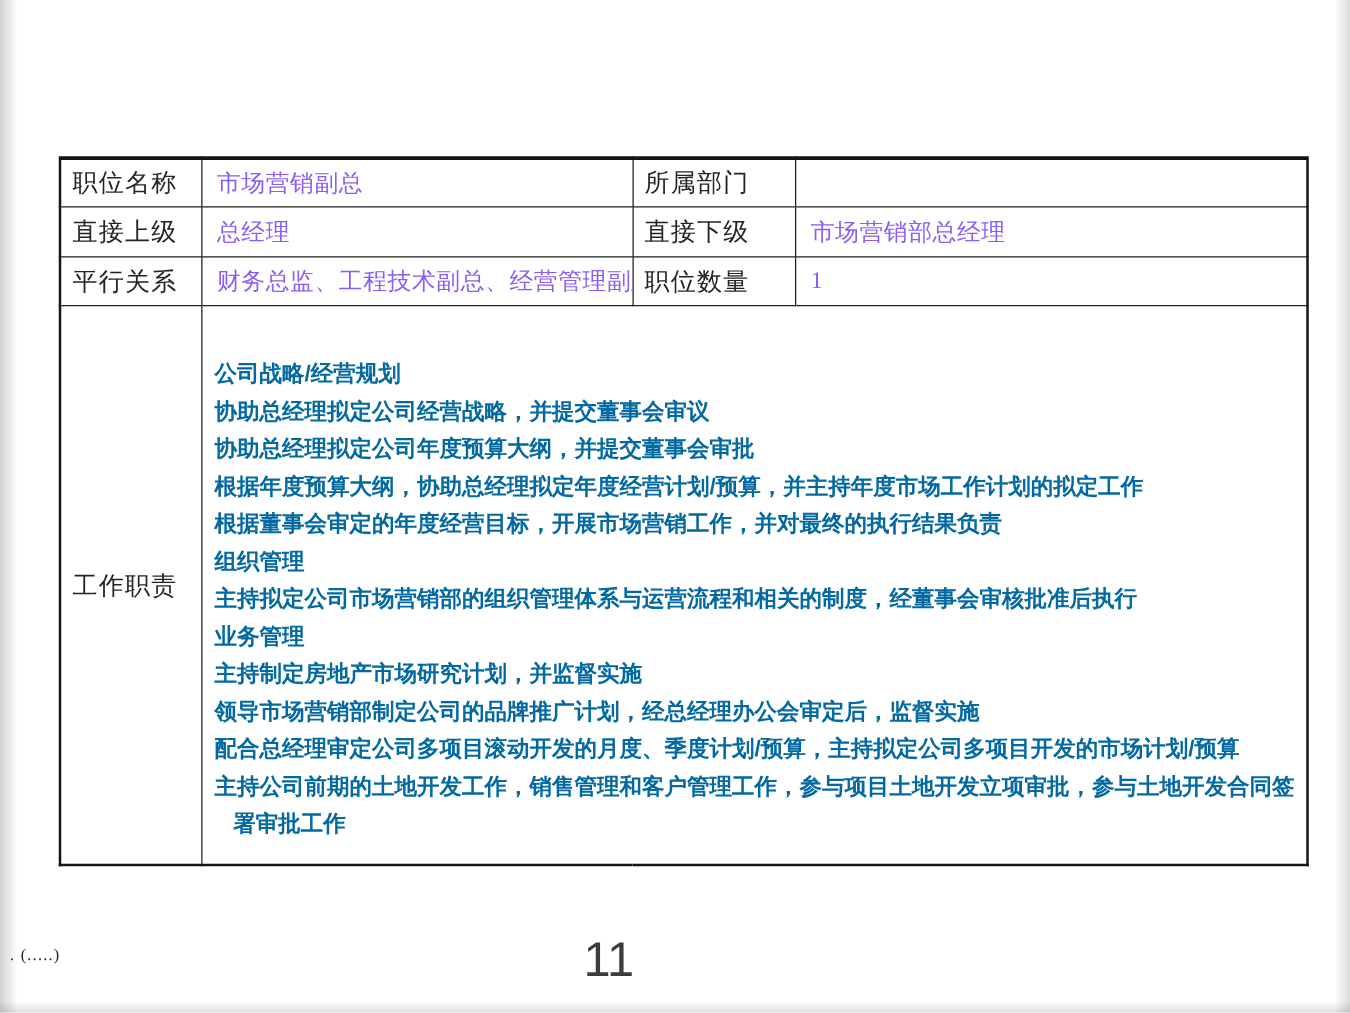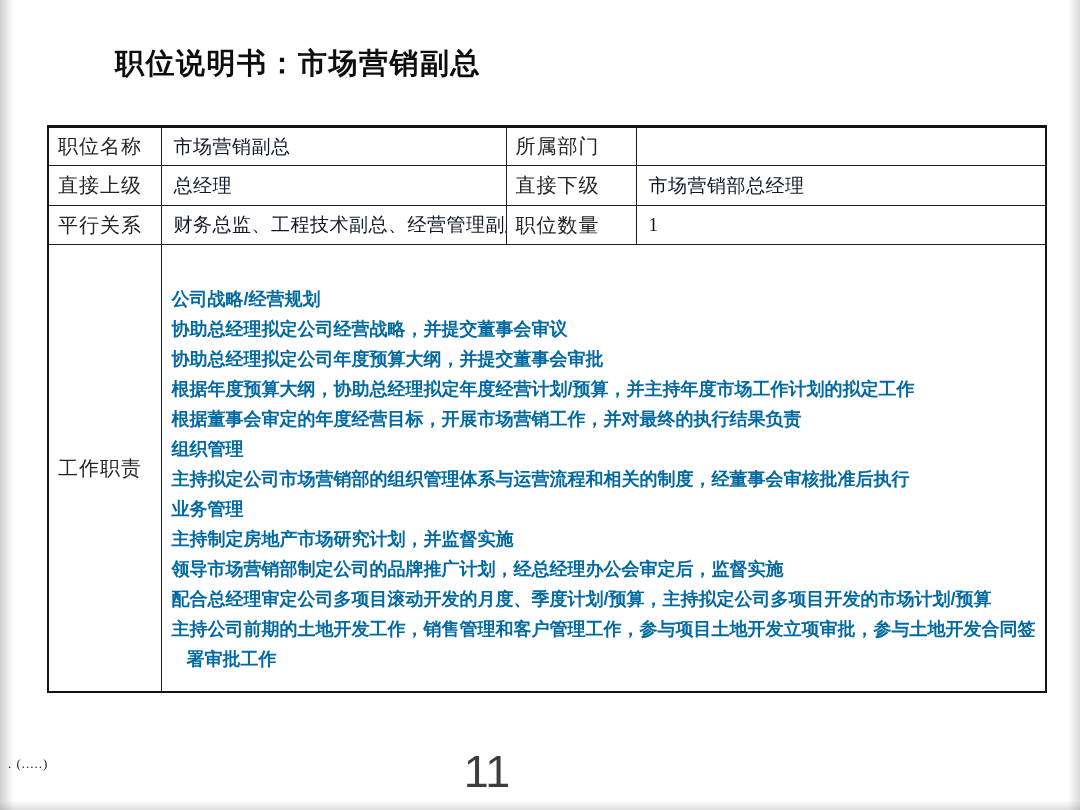--- a/index.html
+++ b/index.html
@@ -31,21 +31,21 @@
   table.jd td{
     border:1.6px solid #1f1f1f;
     vertical-align:middle;
     overflow:hidden;
   }
   td.lbl{
     font-size:20px;color:#242424;letter-spacing:1px;
     padding:0 4px 0 9px;white-space:nowrap;
   }
   td.val{
-    font-size:19px;color:#0f172a;letter-spacing:.5px;
+    font-size:19px;color:#8b5cf6;letter-spacing:.5px;
     padding:0 4px 0 12px;white-space:nowrap;
   }
   tr.r1 td{height:37px;}
   tr.r2 td{height:39px;}
   tr.r3 td{height:38px;}
   tr.r4 td{height:79px;}
   tr.r5 td{height:425px;}
 
   td.purpose-cell{vertical-align:top;padding:9px 8px 0 10px;}
   .purpose{display:flex;font-size:18.5px;line-height:30px;color:#2a2a2a;letter-spacing:.5px;}
@@ -60,29 +60,28 @@
   }
 
   .footnote{
     position:absolute;left:8px;top:756px;
     font-size:13px;color:#222;letter-spacing:1px;
     font-family:"Liberation Serif","DejaVu Serif",serif;
   }
   .pagenum{
     position:absolute;left:0;top:749px;width:974px;text-align:center;
     font-family:"Liberation Sans","DejaVu Sans",sans-serif;
-    font-size:45px;color:#3d3d3d;font-weight:400;line-height:1;
+    font-size:39px;color:#3d3d3d;font-weight:400;line-height:1;
   }
 </style>
 </head>
 <body>
 
 <div class="slide">
 
-  <h1 class="page-title">职位说明书：市场营销副总</h1>
 
   <table class="jd">
     <colgroup>
       <col style="width:113px">
         <col style="width:345px">
         <col style="width:130px">
         <col style="width:410px">
     </colgroup>
     <tbody>
       <tr class="r1">

